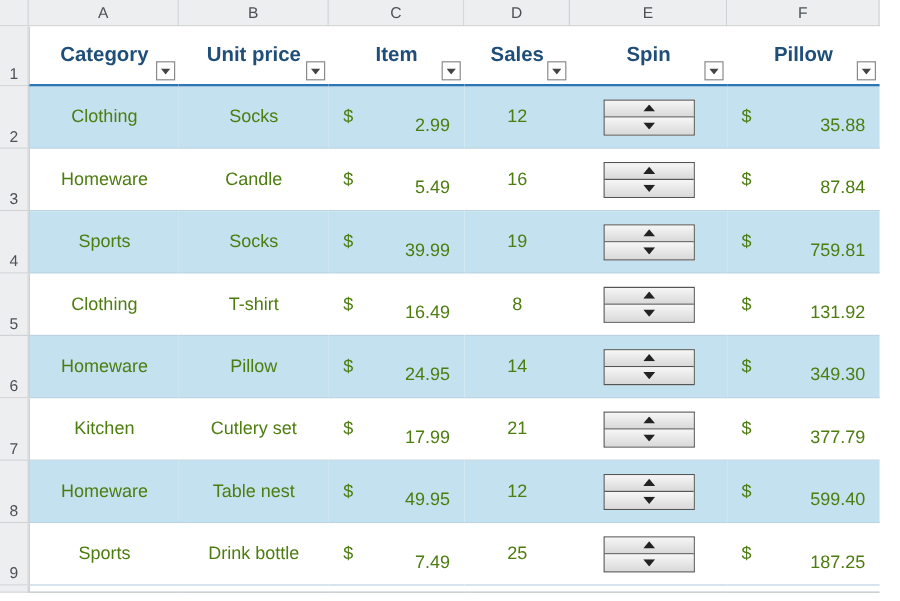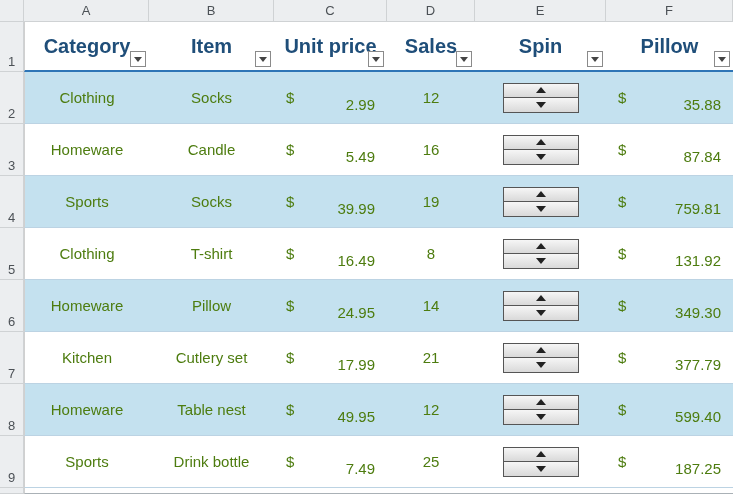--- a/index.html
+++ b/index.html
@@ -46,21 +46,21 @@
     border: 1px solid #cfd2d4;
     border-top: none;
     border-left: none;
     height: 22px;
   }
   
   .th {
     background: #fff;
     color: #1f4e79;
     font-weight: 700;
-    font-size: 20px;
+    font-size: 17px;
     position: relative;
     height: 50px;
     display: flex;
     align-items: center;
     justify-content: center;
     border-bottom: 2px solid #2e75b6;
   }
   .th.firstcell { border-left: 1px solid #d0d0d0; }
   .filter-btn {
     position: absolute;
@@ -134,29 +134,29 @@
   <div class="rowhead" style="height:50px">1</div>
   <div class="th firstcell">
     <span>Category</span>
     <div class="filter-btn">
         <svg width="8" height="5">
           <polygon points="0,0 8,0 4,5" fill="#444"></polygon>
         </svg>
       </div>
   </div>
   <div class="th">
+    <span>Unit price</span>
+    <div class="filter-btn">
+        <svg width="8" height="5">
+          <polygon points="0,0 8,0 4,5" fill="#444"></polygon>
+        </svg>
+      </div>
+  </div>
+  <div class="th">
     <span>Item</span>
-    <div class="filter-btn">
-        <svg width="8" height="5">
-          <polygon points="0,0 8,0 4,5" fill="#444"></polygon>
-        </svg>
-      </div>
-  </div>
-  <div class="th">
-    <span>Unit price</span>
     <div class="filter-btn">
         <svg width="8" height="5">
           <polygon points="0,0 8,0 4,5" fill="#444"></polygon>
         </svg>
       </div>
   </div>
   <div class="th">
     <span>Sales</span>
     <div class="filter-btn">
         <svg width="8" height="5">

